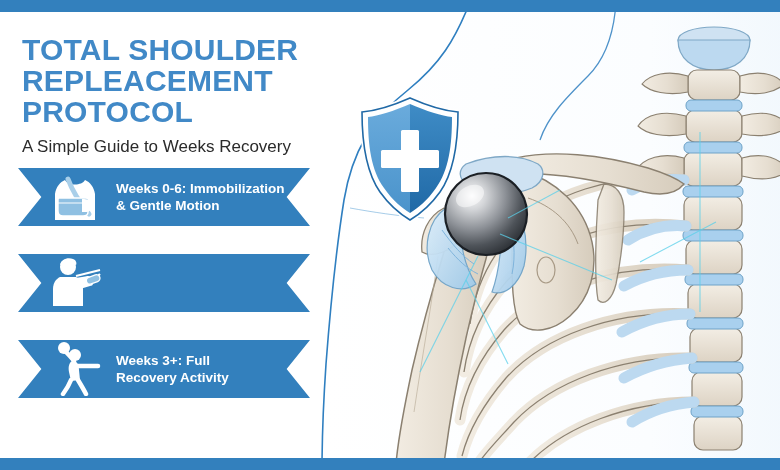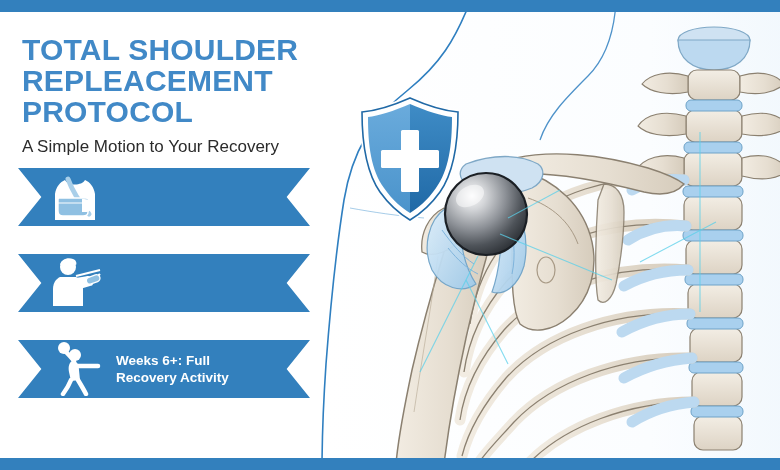--- a/index.html
+++ b/index.html
@@ -297,40 +297,42 @@
           <rect x="381" y="138" width="58" height="18" rx="1.5" fill="#ffffff"></rect>
         </g>
       </g>
 
     </g>
   </svg>
 
   <div id="headline-block">
     <h1 id="title">TOTAL SHOULDER REPLEACEMENT
 PROTOCOL</h1>
-    <p id="subtitle">A Simple Motion to Your Recovery</p>
+    <p id="subtitle">A Simple Guide to Weeks Recovery</p>
   </div>
 
   <div id="phases">
 
     <div class="phase">
       <div class="phase-shape"></div>
       <svg class="phase-icon" viewBox="0 0 58 54">
 
         <path d="M17,10 C12,12 8,17 7,24 L7,50 L47,50 L47,24 C46,17 42,12 37,10
                  C34,16 20,16 17,10 Z" fill="#ffffff"></path>
 
         <path d="M20,9 C24,20 32,33 41,44" fill="none" stroke="#a9cfe9" stroke-width="5" stroke-linecap="round"></path>
 
         <path d="M11,28 L38,28 C40,28 41,30 41,32 L40,42 C40,45 38,46 35,46
                  L15,46 C12,46 10,44 10,41 L10,31 C10,29 10,28 11,28 Z" fill="#8fc0e2" stroke="#ffffff" stroke-width="1.4"></path>
 
         <path d="M36,29 C41,29 44,32 44,36 C44,40 41,42 37,42 L34,42 L34,29 Z" fill="#ffffff"></path>
         <line x1="10" y1="33" x2="41" y2="33" stroke="#ffffff" stroke-width="1.2" opacity="0.8"></line>
       </svg>
+      <div class="phase-label">Weeks 0-6: Immobilization
+&amp; Gentle Motion</div>
     </div>
 
     <div class="phase">
       <div class="phase-shape"></div>
       <svg class="phase-icon" viewBox="0 0 58 54">
 
         <circle cx="20" cy="11" r="8" fill="#ffffff"></circle>
         <path d="M12,9 C13,3 20,1 25,3 C28,4 29,7 28,9 C24,7 16,7 12,9 Z" fill="#ffffff"></path>
 
         <path d="M12,21 C8,23 5,27 5,33 L5,50 L35,50 L35,33 C35,27 32,23 28,21 Z" fill="#ffffff"></path>
@@ -354,19 +356,19 @@
 
         <path d="M26,19 C23,15 19,11 17,9" fill="none" stroke="#ffffff" stroke-width="4.5" stroke-linecap="round"></path>
 
         <path d="M28,24 C34,24 42,24 50,24" fill="none" stroke="#ffffff" stroke-width="4.5" stroke-linecap="round"></path>
 
         <path d="M24,19 C21,21 20,25 21,30 L23,39 L32,38 L31,28 C31,23 29,20 27,19 Z" fill="#ffffff"></path>
 
         <path d="M23,38 C21,43 18,48 15,52" fill="none" stroke="#ffffff" stroke-width="4.5" stroke-linecap="round"></path>
         <path d="M30,38 C33,43 36,48 38,52" fill="none" stroke="#ffffff" stroke-width="4.5" stroke-linecap="round"></path>
       </svg>
-      <div class="phase-label">Weeks 6+: Full
+      <div class="phase-label">Weeks 3+: Full
 Recovery Activity</div>
     </div>
 
   </div>
 
 </div>
 
 </body></html>

